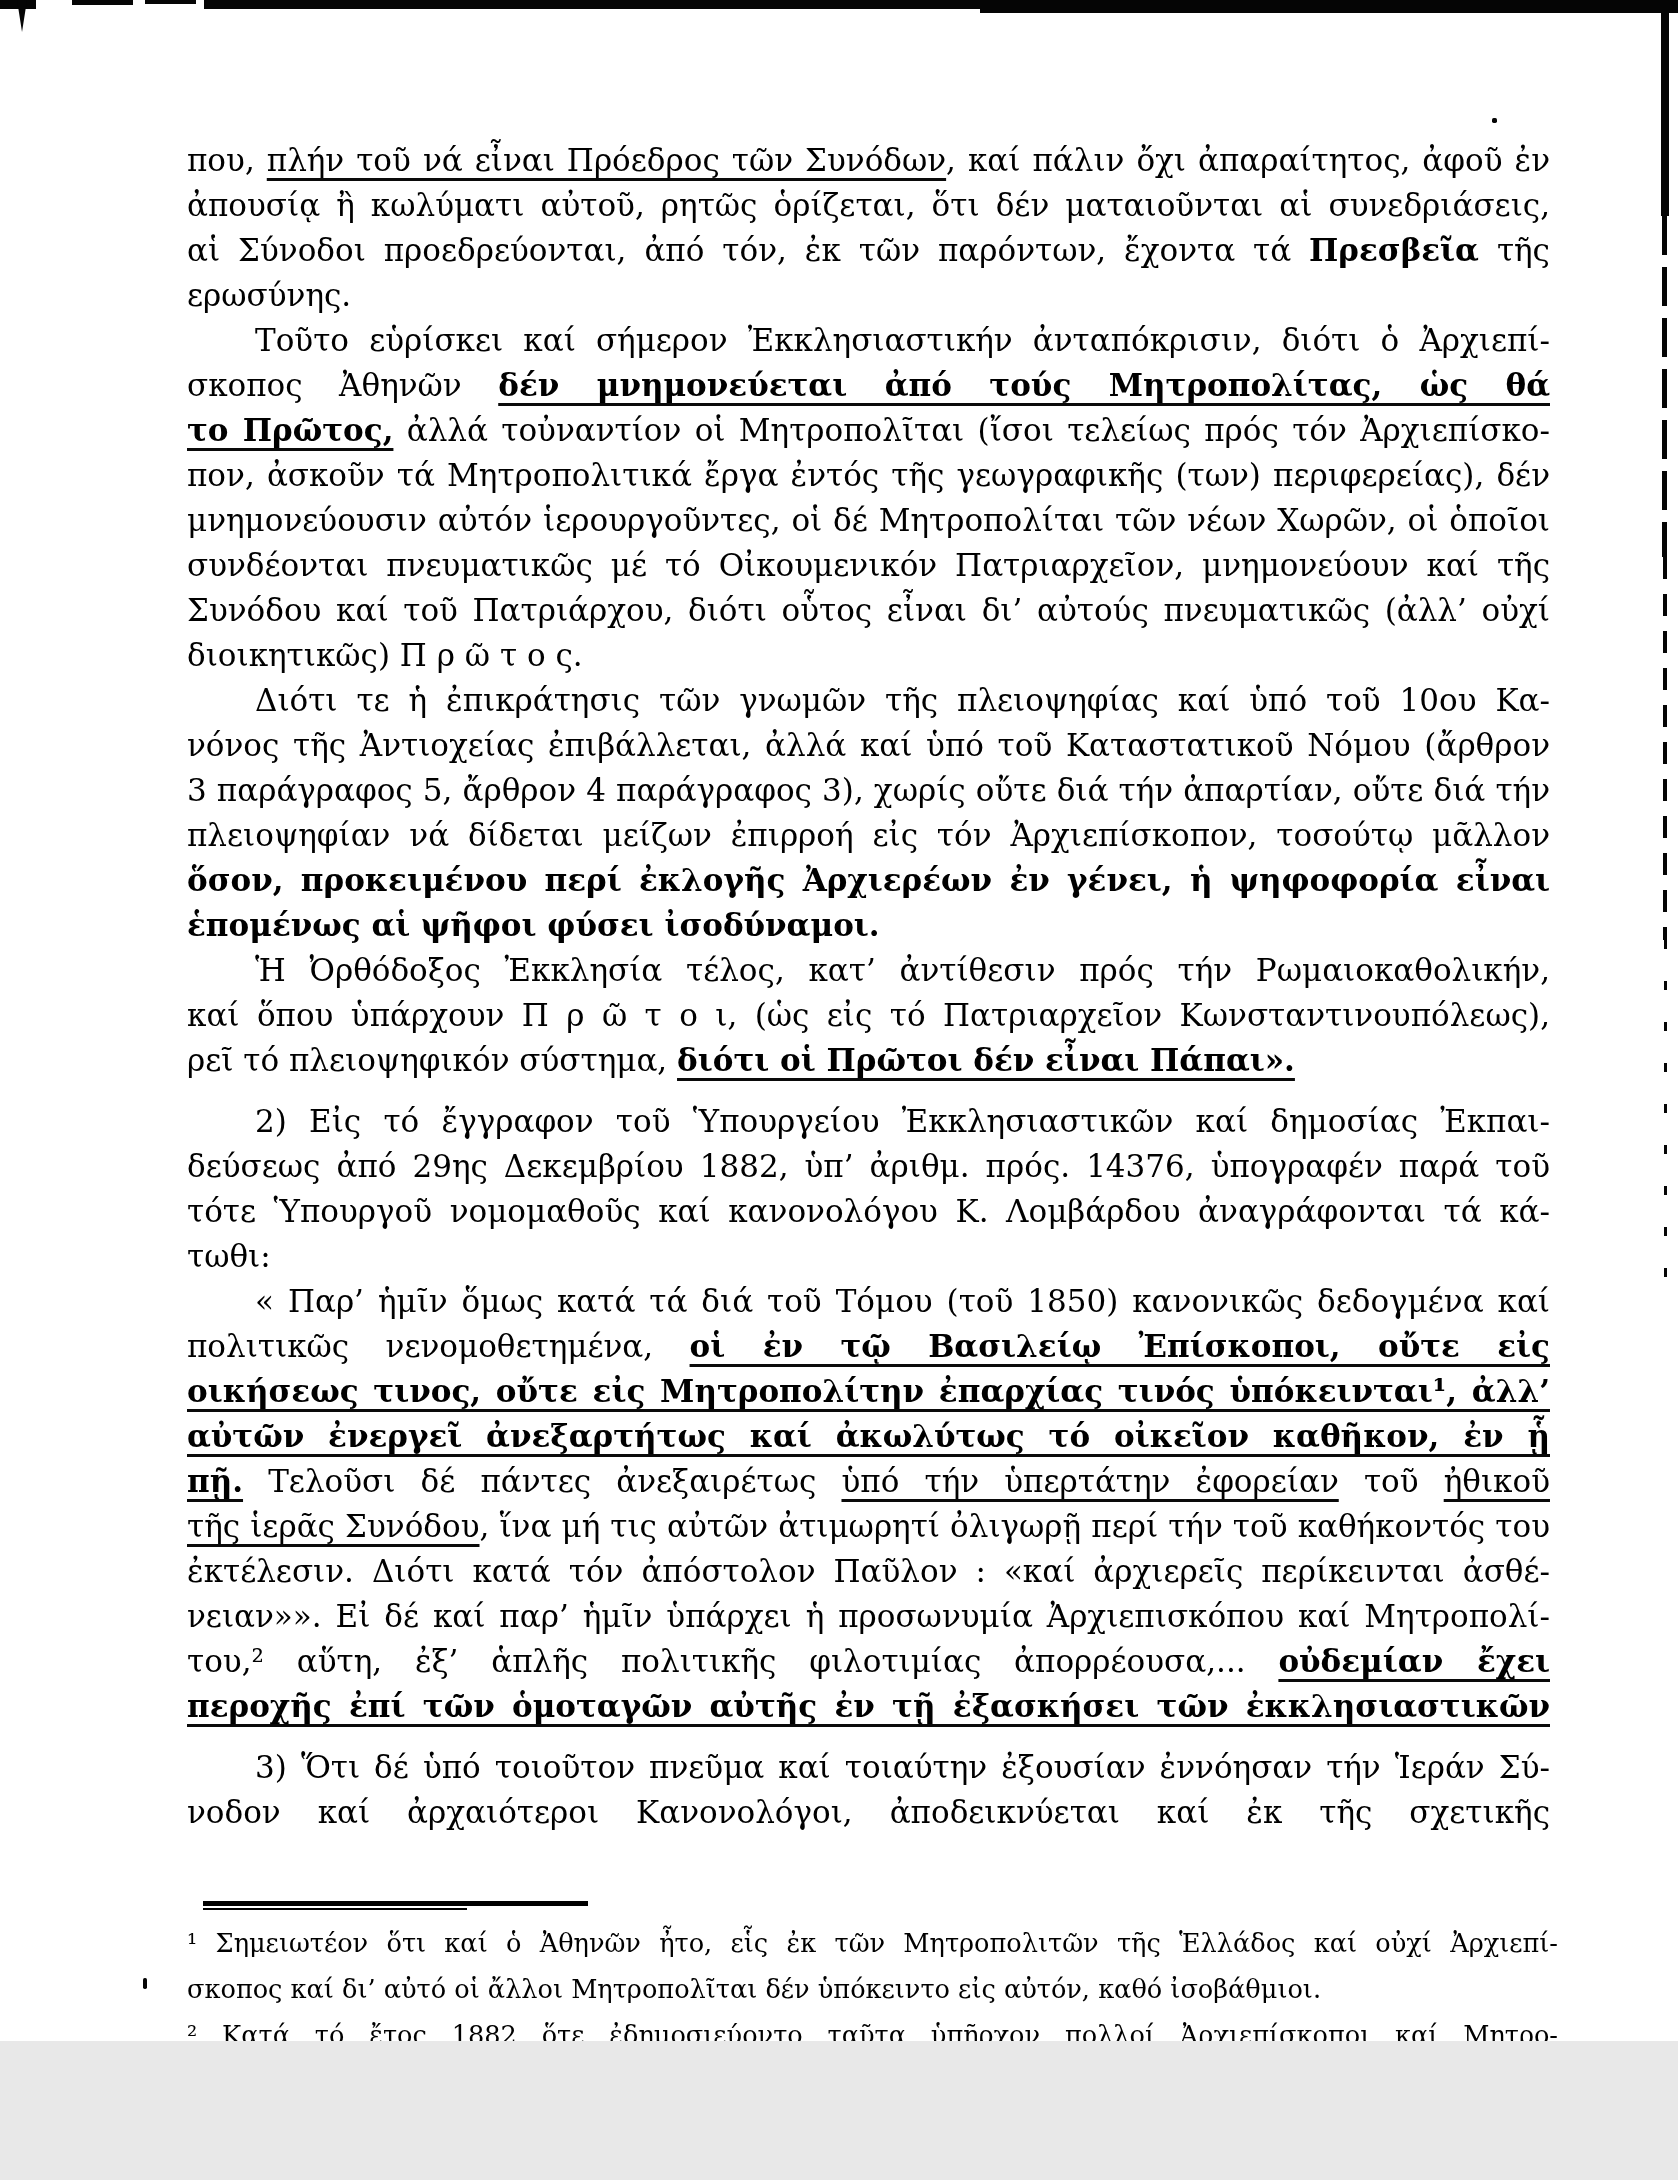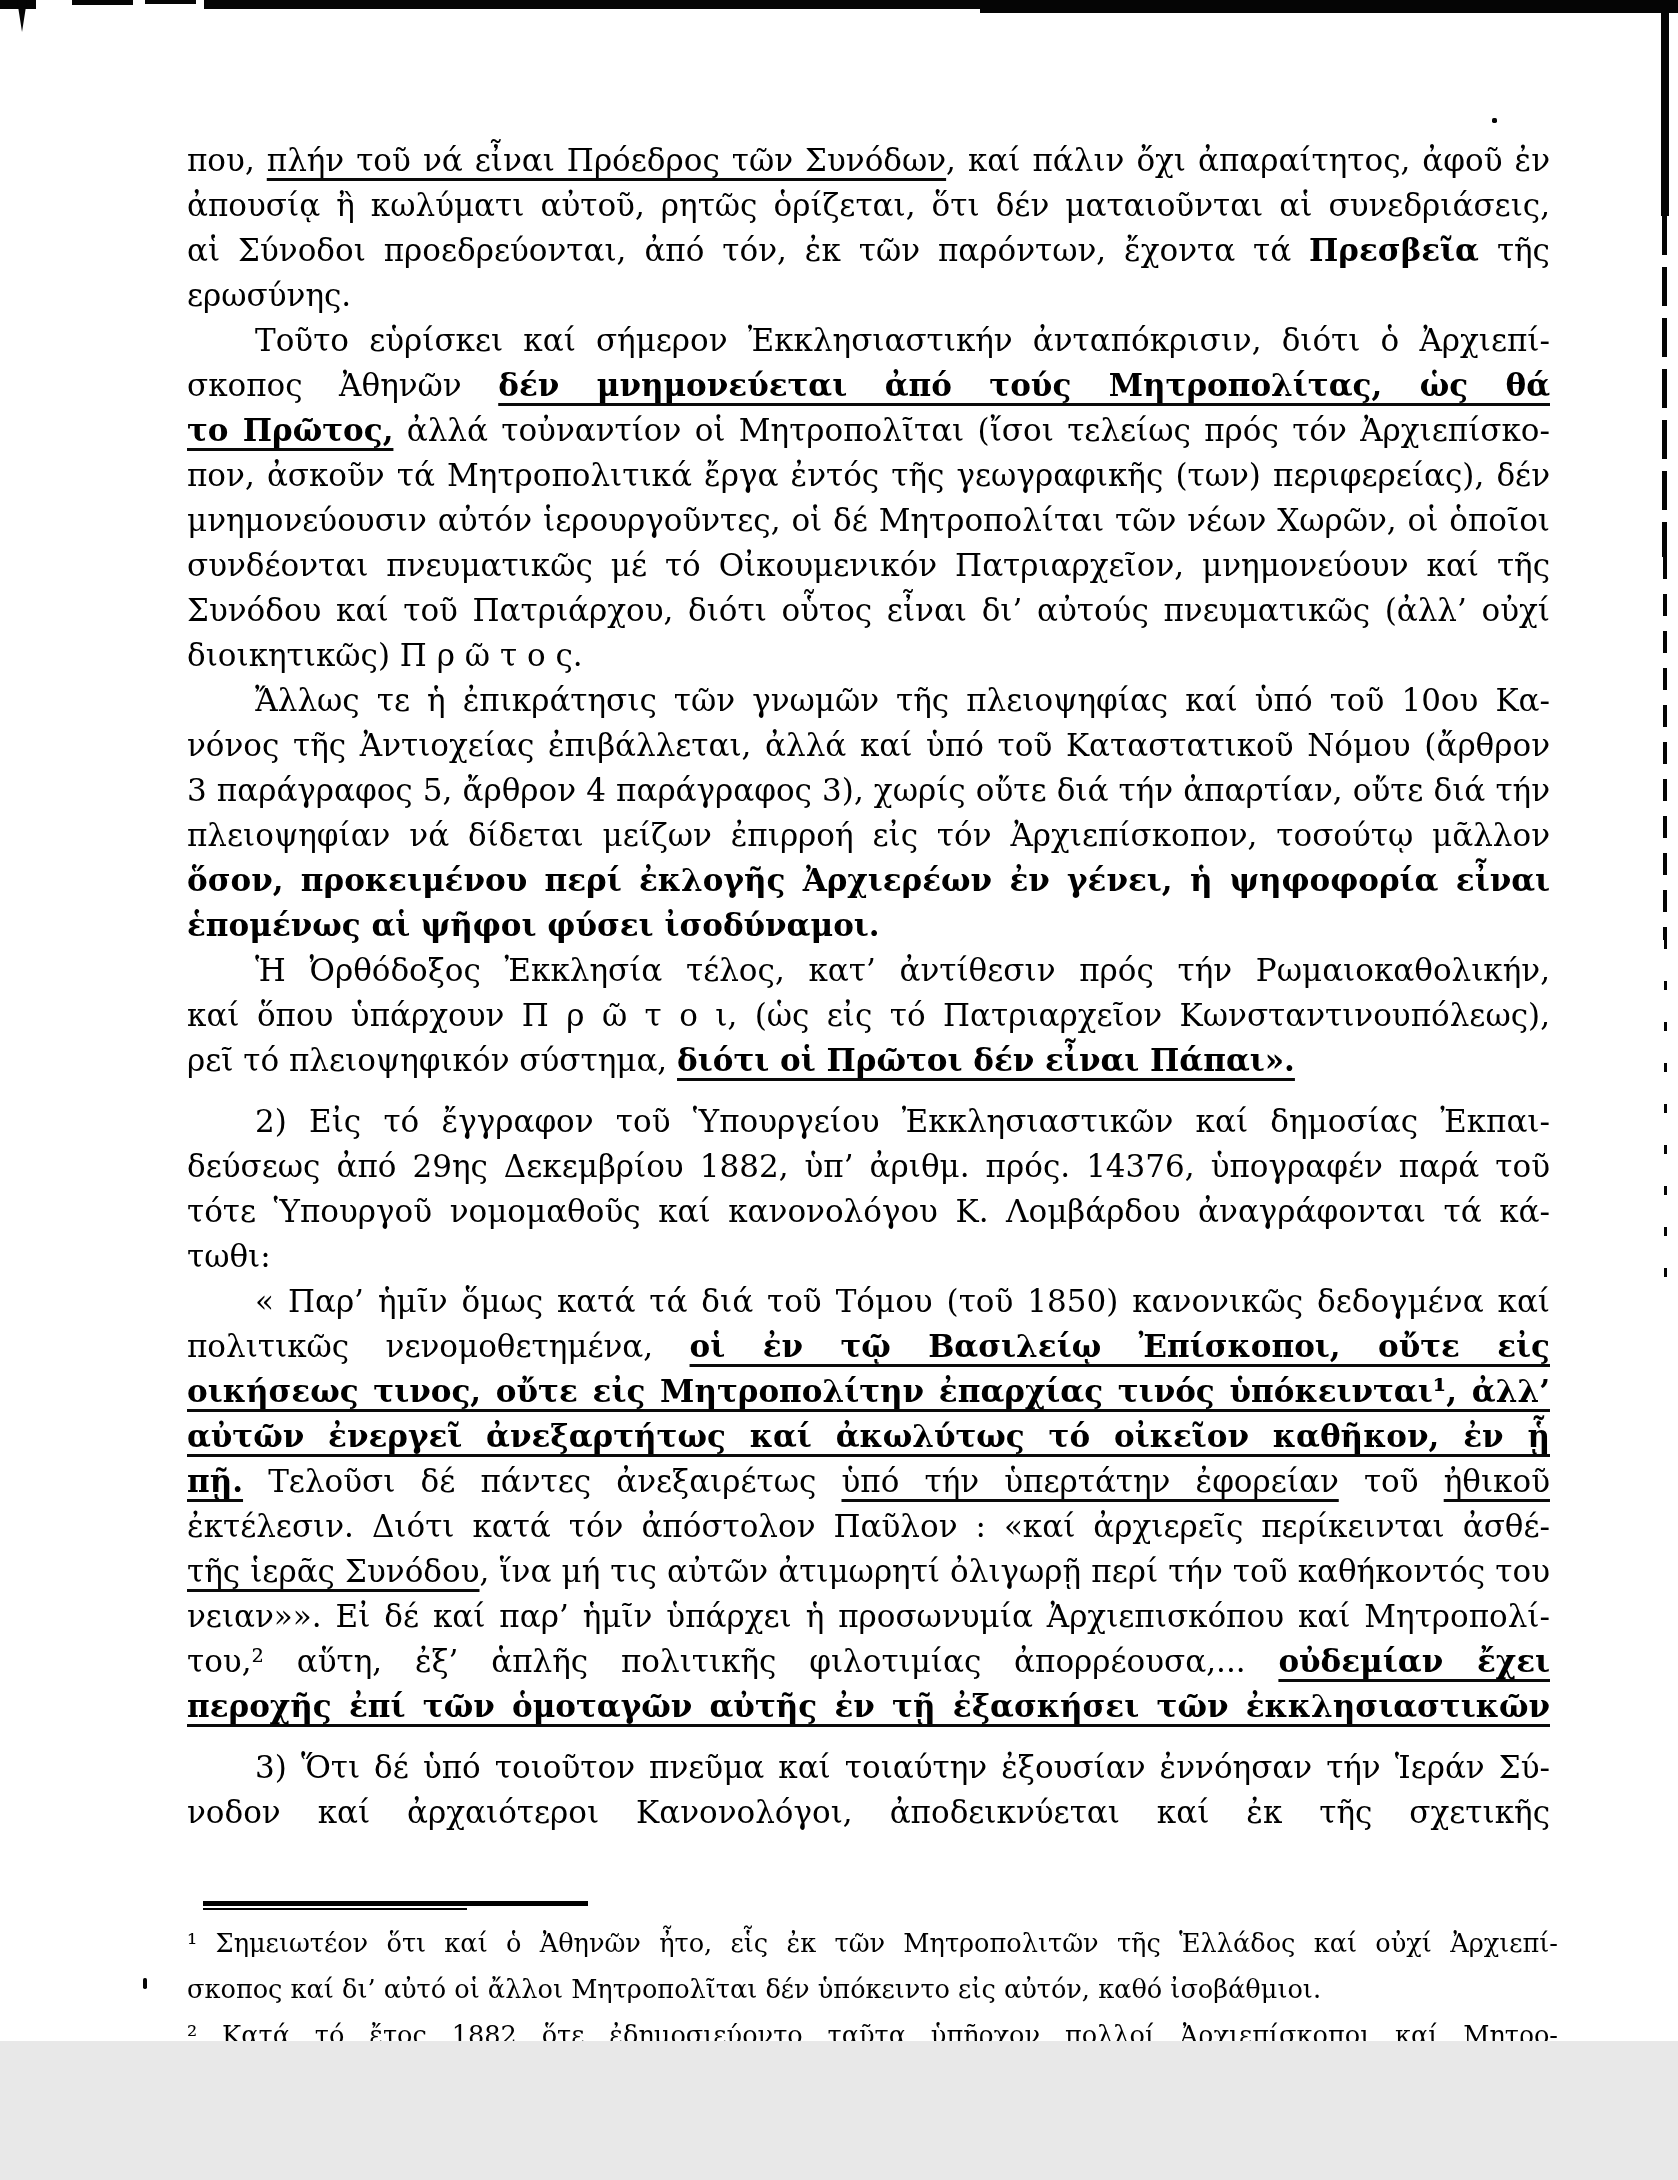--- a/index.html
+++ b/index.html
@@ -145,21 +145,21 @@
         <div class="line indent"><span class="">Τοῦτο εὑρίσκει καί σήμερον Ἐκκλησιαστικήν ἀνταπόκρισιν, διότι ὁ Ἀρχιεπί-</span></div>
         <div class="line"><span class="">σκοπος Ἀθηνῶν </span><span class="b u">δέν μνημονεύεται ἀπό τούς Μητροπολίτας, ὡς θά συνέβαινεν, ἄν ἦ-</span></div>
         <div class="line"><span class="b u">το Πρῶτος,</span><span class=""> ἀλλά τοὐναντίον οἱ Μητροπολῖται (ἴσοι τελείως πρός τόν Ἀρχιεπίσκο-</span></div>
         <div class="line"><span class="">πον, ἀσκοῦν τά Μητροπολιτικά ἔργα ἐντός τῆς γεωγραφικῆς (των) περιφερείας), δέν</span></div>
         <div class="line"><span class="">μνημονεύουσιν αὐτόν ἱερουργοῦντες, οἱ δέ Μητροπολίται τῶν νέων Χωρῶν, οἱ ὁποῖοι</span></div>
         <div class="line"><span class="">συνδέονται πνευματικῶς μέ τό Οἰκουμενικόν Πατριαρχεῖον, μνημονεύουν καί τῆς</span></div>
         <div class="line"><span class="">Συνόδου καί τοῦ Πατριάρχου, διότι οὗτος εἶναι δι’ αὐτούς πνευματικῶς (ἀλλ’ οὐχί</span></div>
         <div class="line last"><span class="">διοικητικῶς) Π ρ ῶ τ ο ς.</span></div>
       </div>
       <div class="para">
-        <div class="line indent"><span class="">Ἄλλως τε ἡ ἐπικράτησις τῶν γνωμῶν τῆς πλειοψηφίας καί ὑπό τοῦ 10ου Κα-</span></div>
+        <div class="line indent"><span class="">Διότι τε ἡ ἐπικράτησις τῶν γνωμῶν τῆς πλειοψηφίας καί ὑπό τοῦ 10ου Κα-</span></div>
         <div class="line"><span class="">νόνος τῆς Ἀντιοχείας ἐπιβάλλεται, ἀλλά καί ὑπό τοῦ Καταστατικοῦ Νόμου (ἄρθρον</span></div>
         <div class="line"><span class="">3 παράγραφος 5, ἄρθρον 4 παράγραφος 3), χωρίς οὔτε διά τήν ἀπαρτίαν, οὔτε διά τήν</span></div>
         <div class="line"><span class="">πλειοψηφίαν νά δίδεται μείζων ἐπιρροή εἰς τόν Ἀρχιεπίσκοπον, τοσούτῳ μᾶλλον </span><span class="b">καθ’</span></div>
         <div class="line"><span class="b">ὅσον, προκειμένου περί ἐκλογῆς Ἀρχιερέων ἐν γένει, ἡ ψηφοφορία εἶναι μυστική,</span></div>
         <div class="line last"><span class="b">ἑπομένως αἱ ψῆφοι φύσει ἰσοδύναμοι.</span></div>
       </div>
       <div class="para">
         <div class="line indent"><span class="">Ἡ Ὀρθόδοξος Ἐκκλησία τέλος, κατ’ ἀντίθεσιν πρός τήν Ρωμαιοκαθολικήν,</span></div>
         <div class="line"><span class="">καί ὅπου ὑπάρχουν Π ρ ῶ τ ο ι, (ὡς εἰς τό Πατριαρχεῖον Κωνσταντινουπόλεως), διατη-</span></div>
         <div class="line last"><span class="">ρεῖ τό πλειοψηφικόν σύστημα, </span><span class="b u">διότι οἱ Πρῶτοι δέν εἶναι Πάπαι».</span></div>
@@ -169,22 +169,22 @@
         <div class="line"><span class="">δεύσεως ἀπό 29ης Δεκεμβρίου 1882, ὑπ’ ἀριθμ. πρός. 14376, ὑπογραφέν παρά τοῦ</span></div>
         <div class="line"><span class="">τότε Ὑπουργοῦ νομομαθοῦς καί κανονολόγου Κ. Λομβάρδου ἀναγράφονται τά κά-</span></div>
         <div class="line last"><span class="">τωθι:</span></div>
       </div>
       <div class="para">
         <div class="line indent"><span class="">« Παρ’ ἡμῖν ὅμως κατά τά διά τοῦ Τόμου (τοῦ 1850) κανονικῶς δεδογμένα καί</span></div>
         <div class="line"><span class="">πολιτικῶς νενομοθετημένα, </span><span class="b u">οἱ ἐν τῷ Βασιλείῳ Ἐπίσκοποι, οὔτε εἰς Πατριάρχην Δι-</span></div>
         <div class="line"><span class="b u">οικήσεως τινος, οὔτε εἰς Μητροπολίτην ἐπαρχίας τινός ὑπόκεινται¹, ἀλλ’ ἕκαστος</span></div>
         <div class="line"><span class="b u">αὐτῶν ἐνεργεῖ ἀνεξαρτήτως καί ἀκωλύτως τό οἰκεῖον καθῆκον, ἐν ᾗ ἔλαχεν Ἐπισκο-</span></div>
         <div class="line"><span class="b u">πῇ.</span><span class=""> Τελοῦσι δέ πάντες ἀνεξαιρέτως </span><span class=" u">ὑπό τήν ὑπερτάτην ἐφορείαν</span><span class=""> τοῦ </span><span class=" u">ἠθικοῦ προσώπου</span></div>
+        <div class="line"><span class=" u">τῆς ἱερᾶς Συνόδου</span><span class="">, ἵνα μή τις αὐτῶν ἀτιμωρητί ὀλιγωρῇ περί τήν τοῦ καθήκοντός του</span></div>
         <div class="line"><span class="">ἐκτέλεσιν. Διότι κατά τόν ἀπόστολον Παῦλον : «καί ἀρχιερεῖς περίκεινται ἀσθέ-</span></div>
-        <div class="line"><span class=" u">τῆς ἱερᾶς Συνόδου</span><span class="">, ἵνα μή τις αὐτῶν ἀτιμωρητί ὀλιγωρῇ περί τήν τοῦ καθήκοντός του</span></div>
         <div class="line"><span class="">νειαν»». Εἰ δέ καί παρ’ ἡμῖν ὑπάρχει ἡ προσωνυμία Ἀρχιεπισκόπου καί Μητροπολί-</span></div>
         <div class="line"><span class="">του,² αὕτη, ἐξ’ ἁπλῆς πολιτικῆς φιλοτιμίας ἀπορρέουσα,... </span><span class="b u">οὐδεμίαν ἔχει σημασίαν ὑ-</span></div>
         <div class="line"><span class="b u">περοχῆς ἐπί τῶν ὁμοταγῶν αὐτῆς ἐν τῇ ἐξασκήσει τῶν ἐκκλησιαστικῶν καθηκόντων».</span></div>
       </div>
       <div class="para gap-before">
         <div class="line indent"><span class="">3) Ὅτι δέ ὑπό τοιοῦτον πνεῦμα καί τοιαύτην ἐξουσίαν ἐννόησαν τήν Ἱεράν Σύ-</span></div>
         <div class="line"><span class="">νοδον καί ἀρχαιότεροι Κανονολόγοι, ἀποδεικνύεται καί ἐκ τῆς σχετικῆς γνωματεύσεως</span></div>
       </div>
     </div>
 

